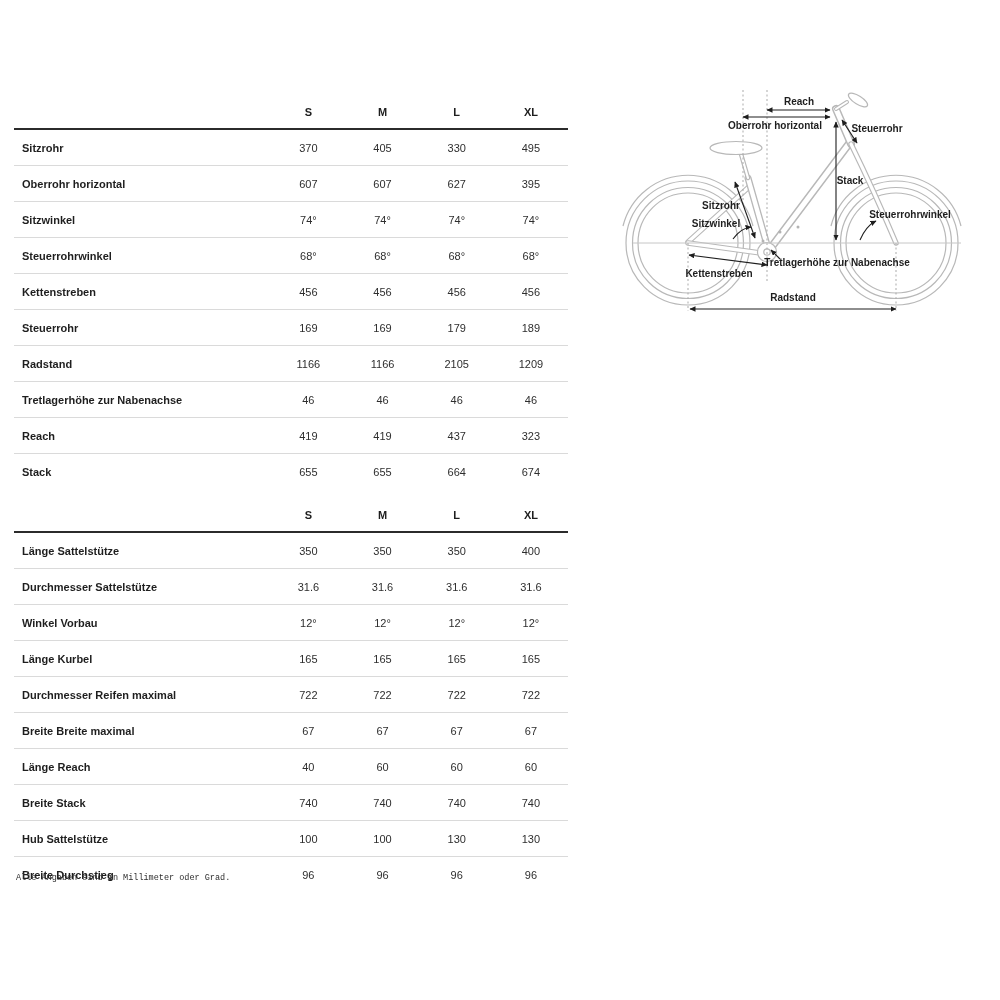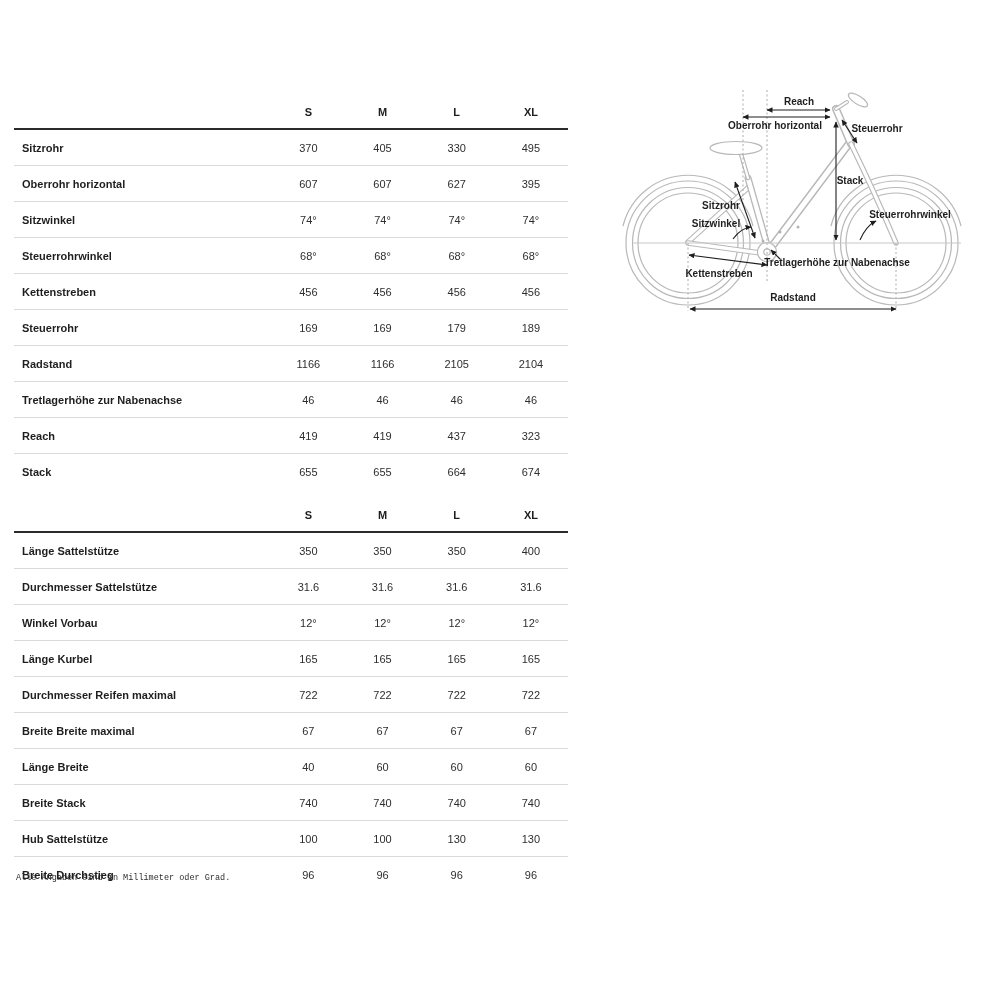--- a/index.html
+++ b/index.html
@@ -84,21 +84,21 @@
       <span class="c-val">169</span>
       <span class="c-val">169</span>
       <span class="c-val">179</span>
       <span class="c-val">189</span>
     </div>
     <div class="t-row">
       <span class="c-label">Radstand</span>
       <span class="c-val">1166</span>
       <span class="c-val">1166</span>
       <span class="c-val">2105</span>
-      <span class="c-val">2104</span>
+      <span class="c-val">1209</span>
     </div>
     <div class="t-row">
       <span class="c-label">Tretlagerhöhe zur Nabenachse</span>
       <span class="c-val">46</span>
       <span class="c-val">46</span>
       <span class="c-val">46</span>
       <span class="c-val">46</span>
     </div>
     <div class="t-row">
       <span class="c-label">Reach</span>
@@ -162,21 +162,21 @@
       <span class="c-val">722</span>
     </div>
     <div class="t-row">
       <span class="c-label">Breite Breite maximal</span>
       <span class="c-val">67</span>
       <span class="c-val">67</span>
       <span class="c-val">67</span>
       <span class="c-val">67</span>
     </div>
     <div class="t-row">
-      <span class="c-label">Länge Breite</span>
+      <span class="c-label">Länge Reach</span>
       <span class="c-val">40</span>
       <span class="c-val">60</span>
       <span class="c-val">60</span>
       <span class="c-val">60</span>
     </div>
     <div class="t-row">
       <span class="c-label">Breite Stack</span>
       <span class="c-val">740</span>
       <span class="c-val">740</span>
       <span class="c-val">740</span>

